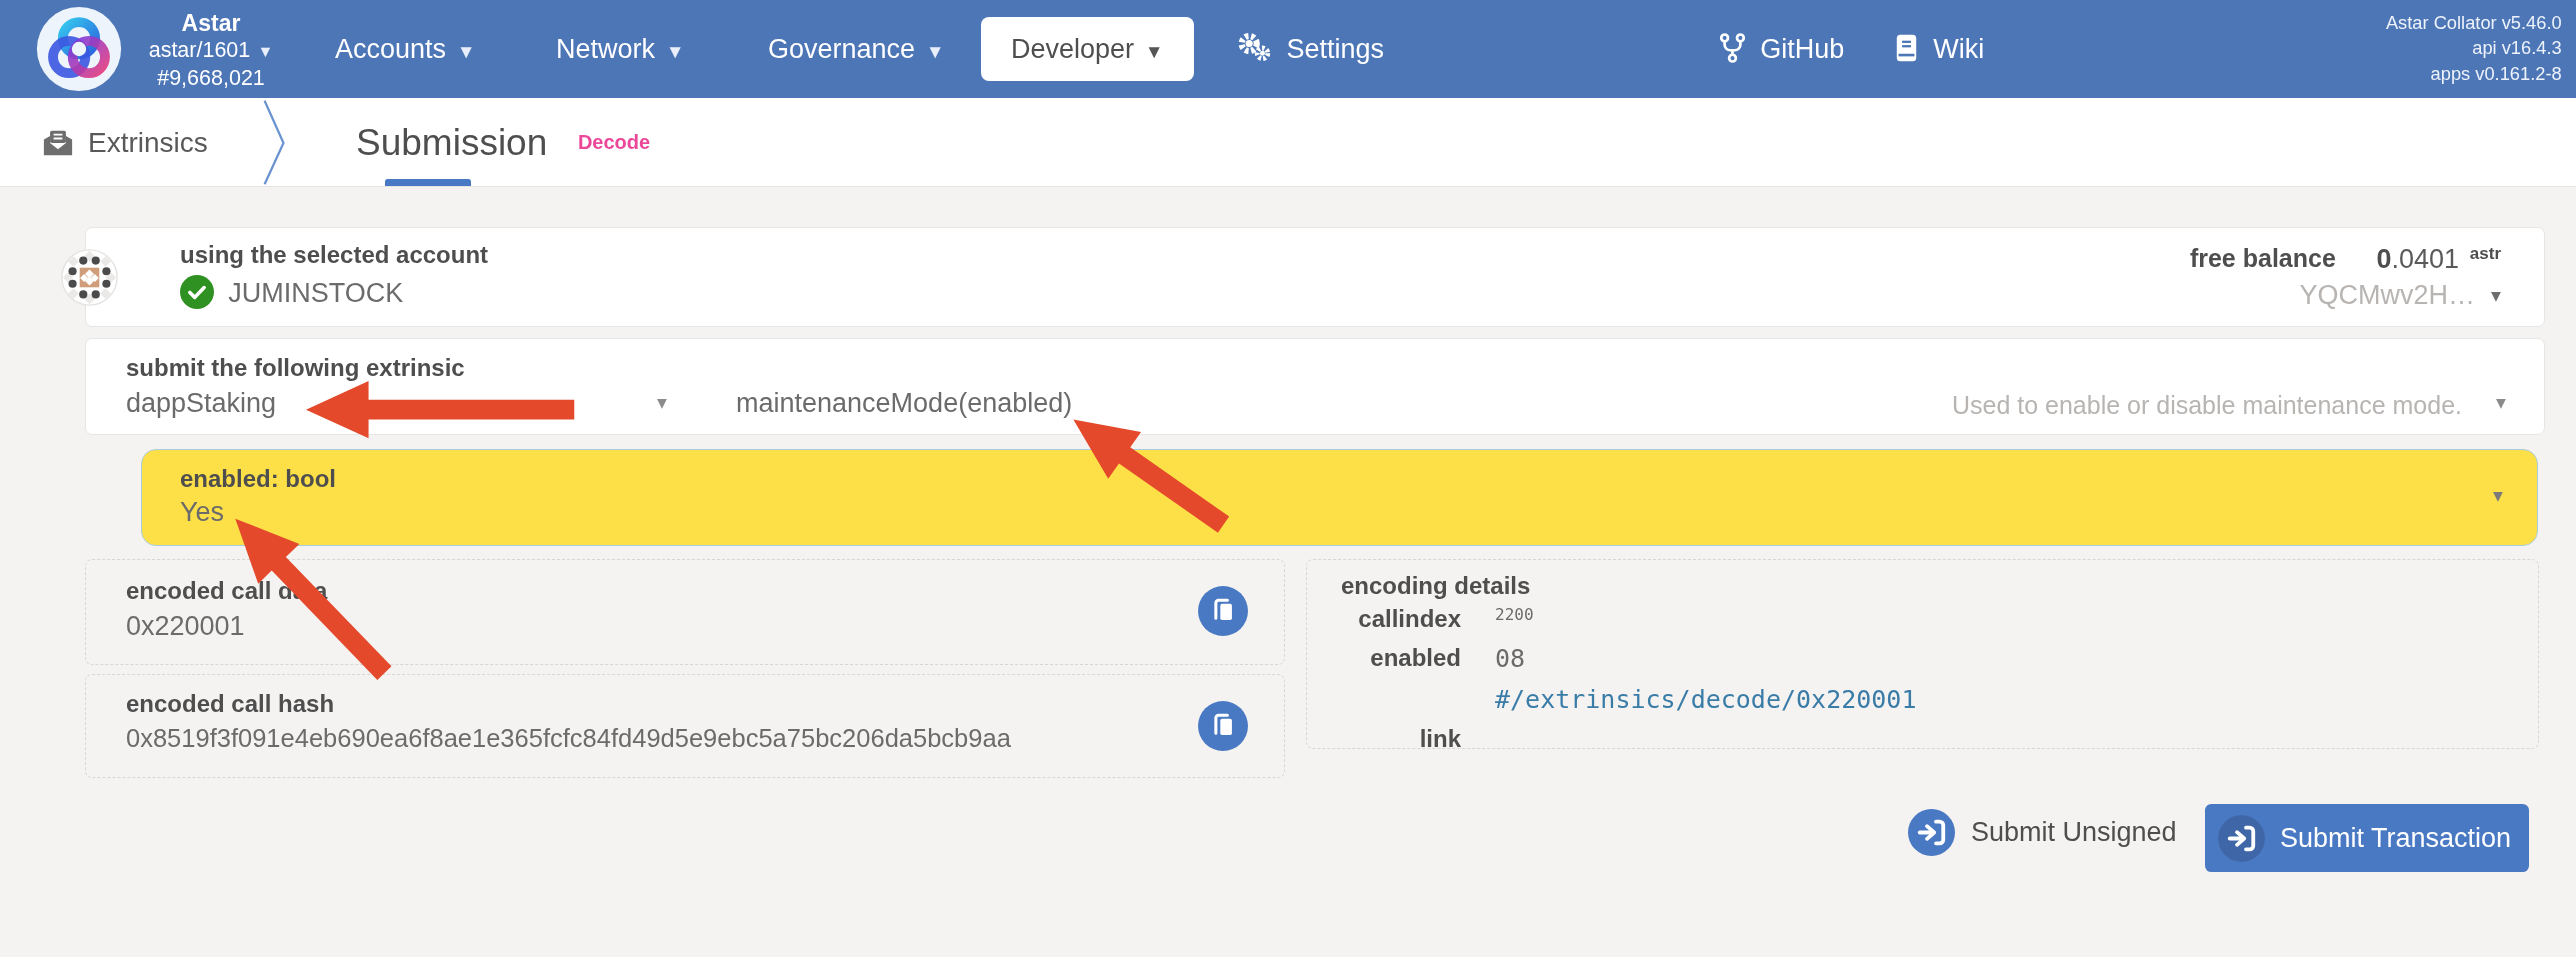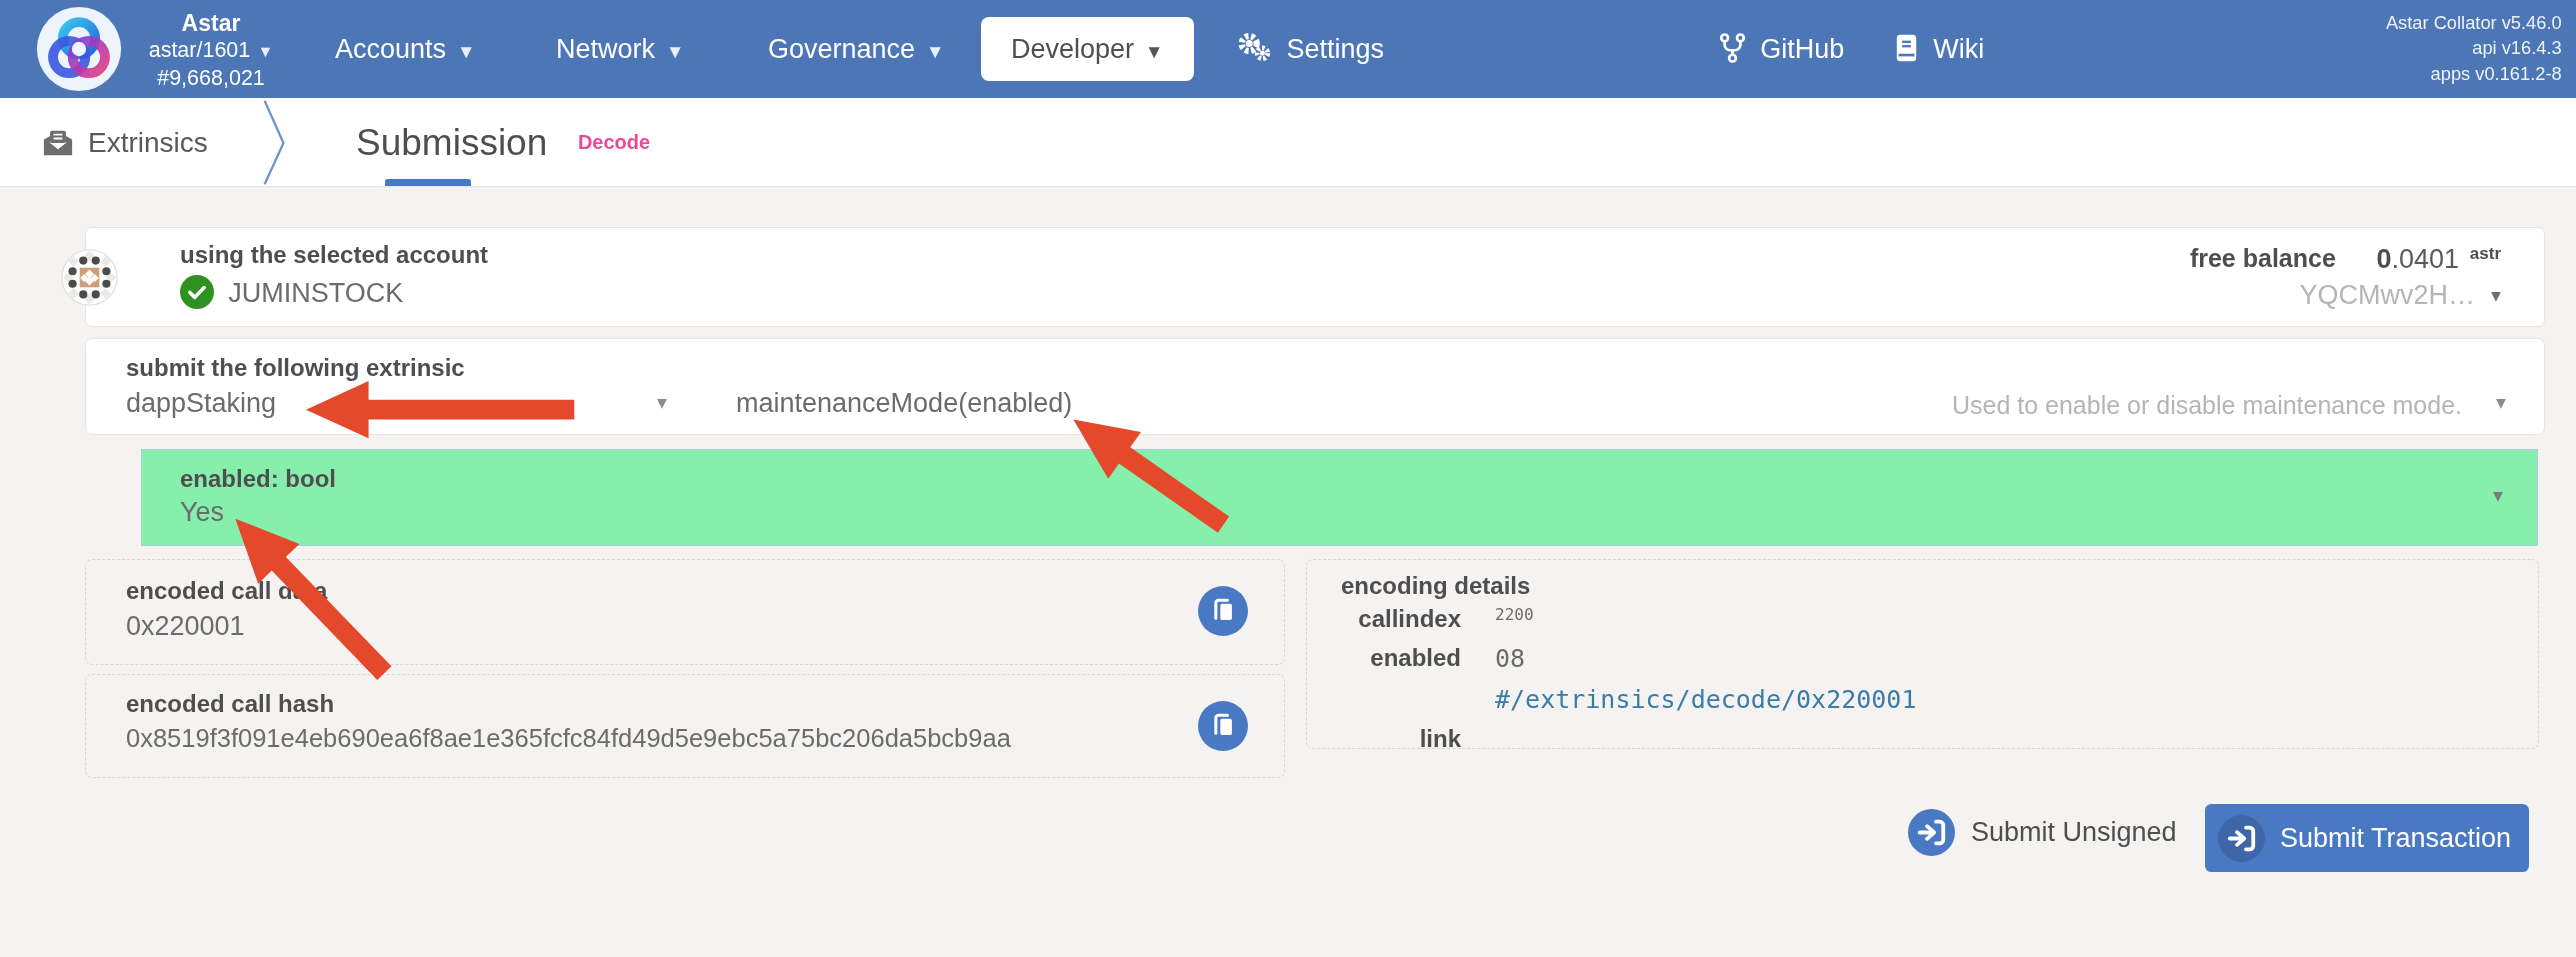--- a/index.html
+++ b/index.html
@@ -36,21 +36,21 @@
   
   .card{position:absolute;background:#fff;border:0.9px solid #e7e5e3;border-radius:7.2px;box-sizing:border-box;}
   .dashedbox{position:absolute;border:1.8px dashed #d8d6d3;border-radius:7.2px;box-sizing:border-box;}
   .lbl{font-weight:bold;font-size:24px;color:#4e4e4e;white-space:nowrap;}
   .val{font-size:27px;color:#6b6b6b;white-space:nowrap;}
   .muted{color:#b7b4b2;}
   .caret{color:#8b8b8b;font-size:19.7px;}
   .mono{font-family:"DejaVu Sans Mono",monospace;}
   a.link{color:#3a7ca8;text-decoration:none;}
 
-  #param-panel{position:absolute;background:#86efac;border:1.8px solid #a9cde0;border-radius:0;box-sizing:border-box;padding-left:31px;}
+  #param-panel{position:absolute;background:#fde047;border:1.8px solid #a9cde0;border-radius:15px;box-sizing:border-box;padding-left:31px;}
 
   .copy-btn{position:absolute;width:50px;height:50px;border-radius:50%;background:#4a79c4;border:none;cursor:pointer;padding:0;}
   .iconbtn-circle{position:absolute;width:47px;height:47px;border-radius:50%;background:#4a79c4;}
   #submit-btn{position:absolute;left:2205px;top:804px;width:324px;height:68px;background:#4a79c4;border:none;border-radius:6.3px;cursor:pointer;padding:0;}
   #submit-btn .inner-circle{position:absolute;left:12.5px;top:10.7px;width:47px;height:47px;border-radius:50%;background:rgba(0,0,0,0.14);}
   #submit-btn .btn-label{position:absolute;left:75px;top:0;line-height:68px;font-size:27px;color:#fff;white-space:nowrap;}
 
   #arrows{position:absolute;left:0;top:0;width:2576px;height:957px;pointer-events:none;z-index:40;}
 </style>
 </head>

